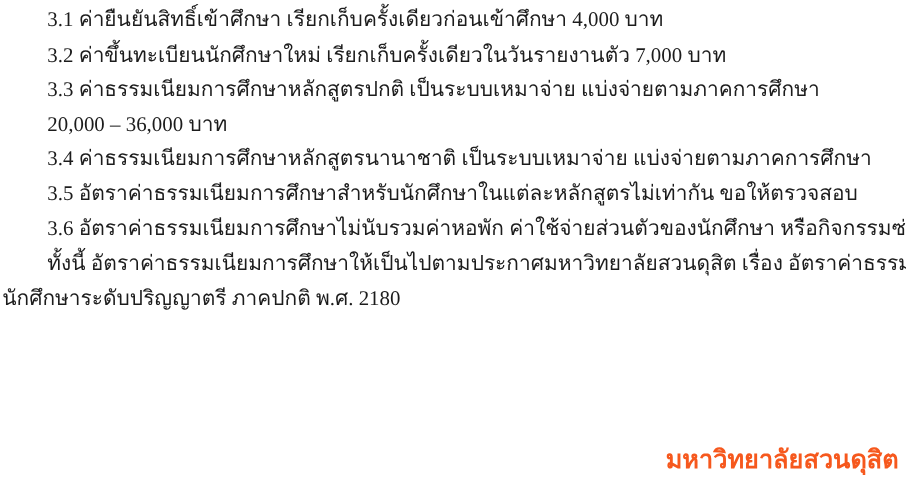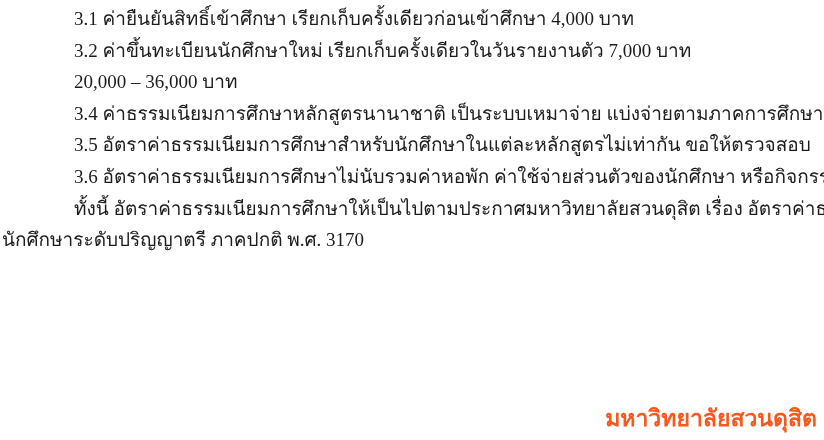--- a/index.html
+++ b/index.html
@@ -20,21 +20,21 @@
     position: absolute;
     top: 3px;
     left: 0;
     width: 824px;
   }
   .line {
     display: block;
     height: 31.6px;
     line-height: 31.6px;
     font-size: 19px;
-    padding-left: 74px;
+    padding-left: 43px;
     white-space: nowrap;
     overflow: visible;
   }
   .line.flush {
     padding-left: 2px;
   }
   .logo {
     position: absolute;
     right: 7px;
     top: 403px;
@@ -46,21 +46,22 @@
     white-space: nowrap;
   }
 </style>
 </head>
 <body>
 
 <div class="page">
   <div class="doc-body">
     <div class="line">3.1 ค่ายืนยันสิทธิ์เข้าศึกษา เรียกเก็บครั้งเดียวก่อนเข้าศึกษา 4,000 บาท</div>
     <div class="line">3.2 ค่าขึ้นทะเบียนนักศึกษาใหม่ เรียกเก็บครั้งเดียวในวันรายงานตัว 7,000 บาท</div>
+    <div class="line">3.3 ค่าธรรมเนียมการศึกษาหลักสูตรปกติ เป็นระบบเหมาจ่าย แบ่งจ่ายตามภาคการศึกษา</div>
     <div class="line">20,000 – 36,000 บาท</div>
     <div class="line">3.4 ค่าธรรมเนียมการศึกษาหลักสูตรนานาชาติ เป็นระบบเหมาจ่าย แบ่งจ่ายตามภาคการศึกษา</div>
     <div class="line">3.5 อัตราค่าธรรมเนียมการศึกษาสำหรับนักศึกษาในแต่ละหลักสูตรไม่เท่ากัน ขอให้ตรวจสอบ</div>
     <div class="line">3.6 อัตราค่าธรรมเนียมการศึกษาไม่นับรวมค่าหอพัก ค่าใช้จ่ายส่วนตัวของนักศึกษา หรือกิจกรรมซ่อม</div>
     <div class="line">ทั้งนี้ อัตราค่าธรรมเนียมการศึกษาให้เป็นไปตามประกาศมหาวิทยาลัยสวนดุสิต เรื่อง อัตราค่าธรรมเนียมการศึกษา</div>
-    <div class="line flush">นักศึกษาระดับปริญญาตรี ภาคปกติ พ.ศ. 3170</div>
+    <div class="line flush">นักศึกษาระดับปริญญาตรี ภาคปกติ พ.ศ. 2180</div>
   </div>
   <div class="logo">มหาวิทยาลัยสวนดุสิต</div>
 </div>
 
 </body></html>

